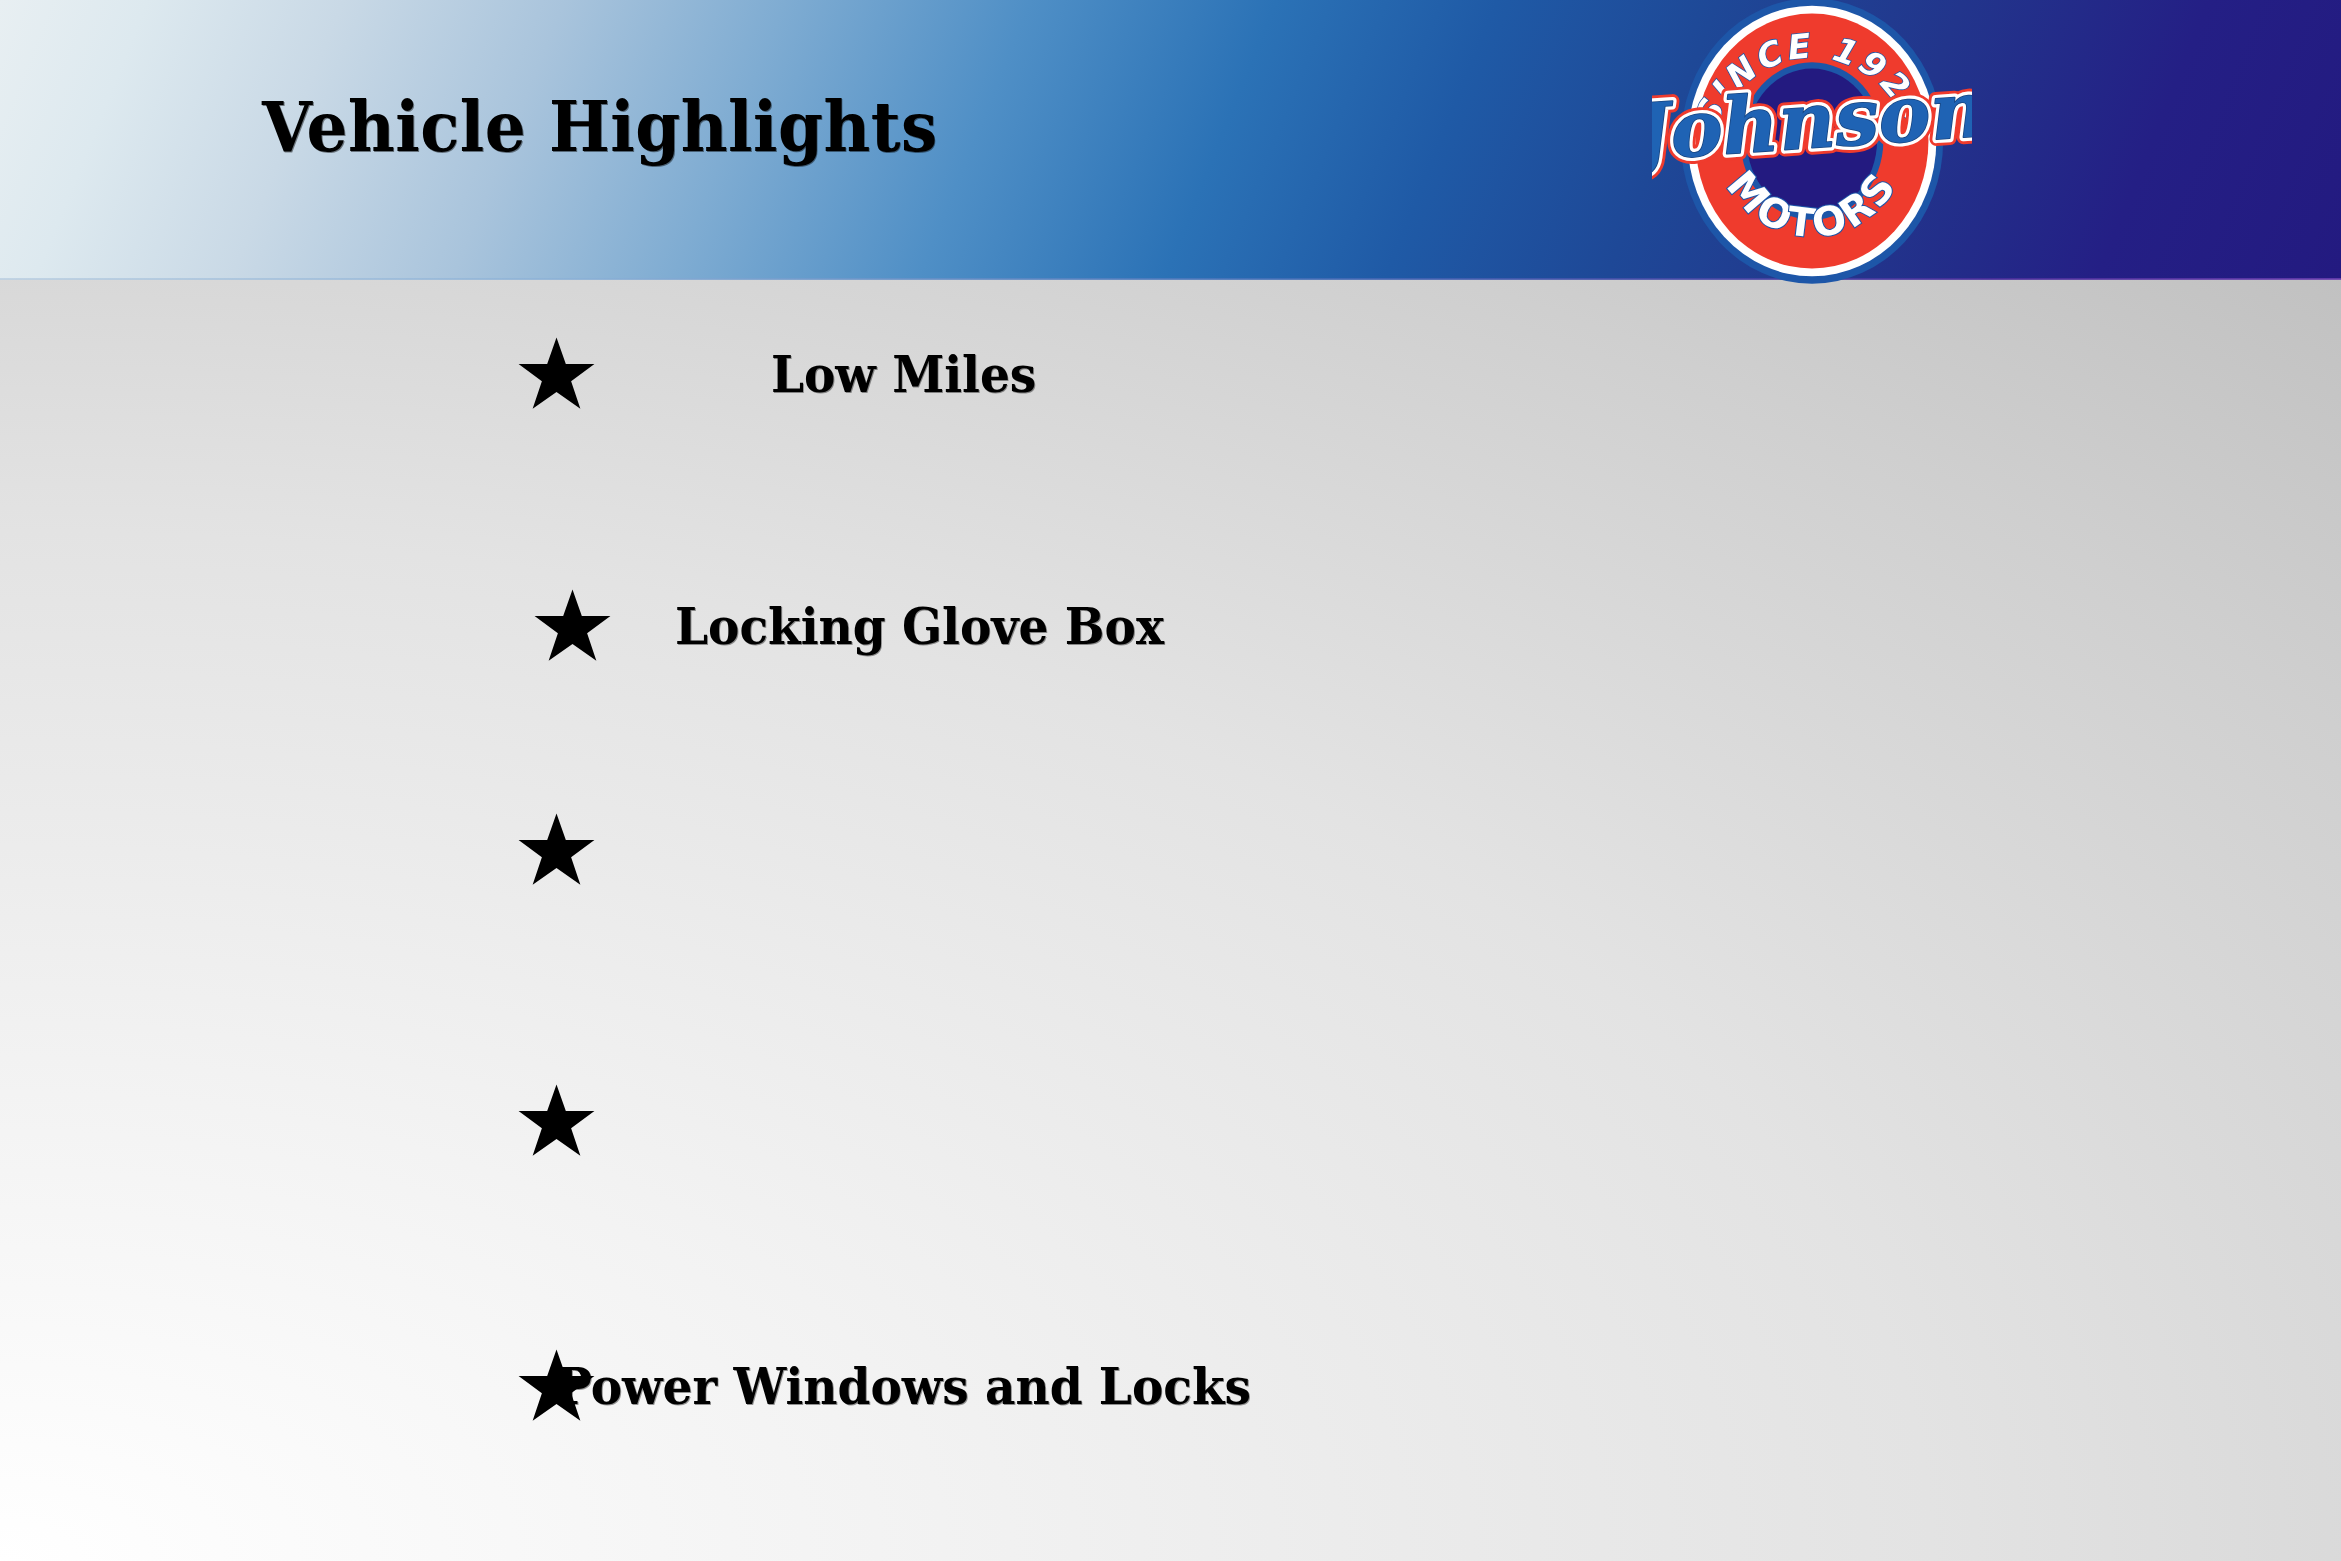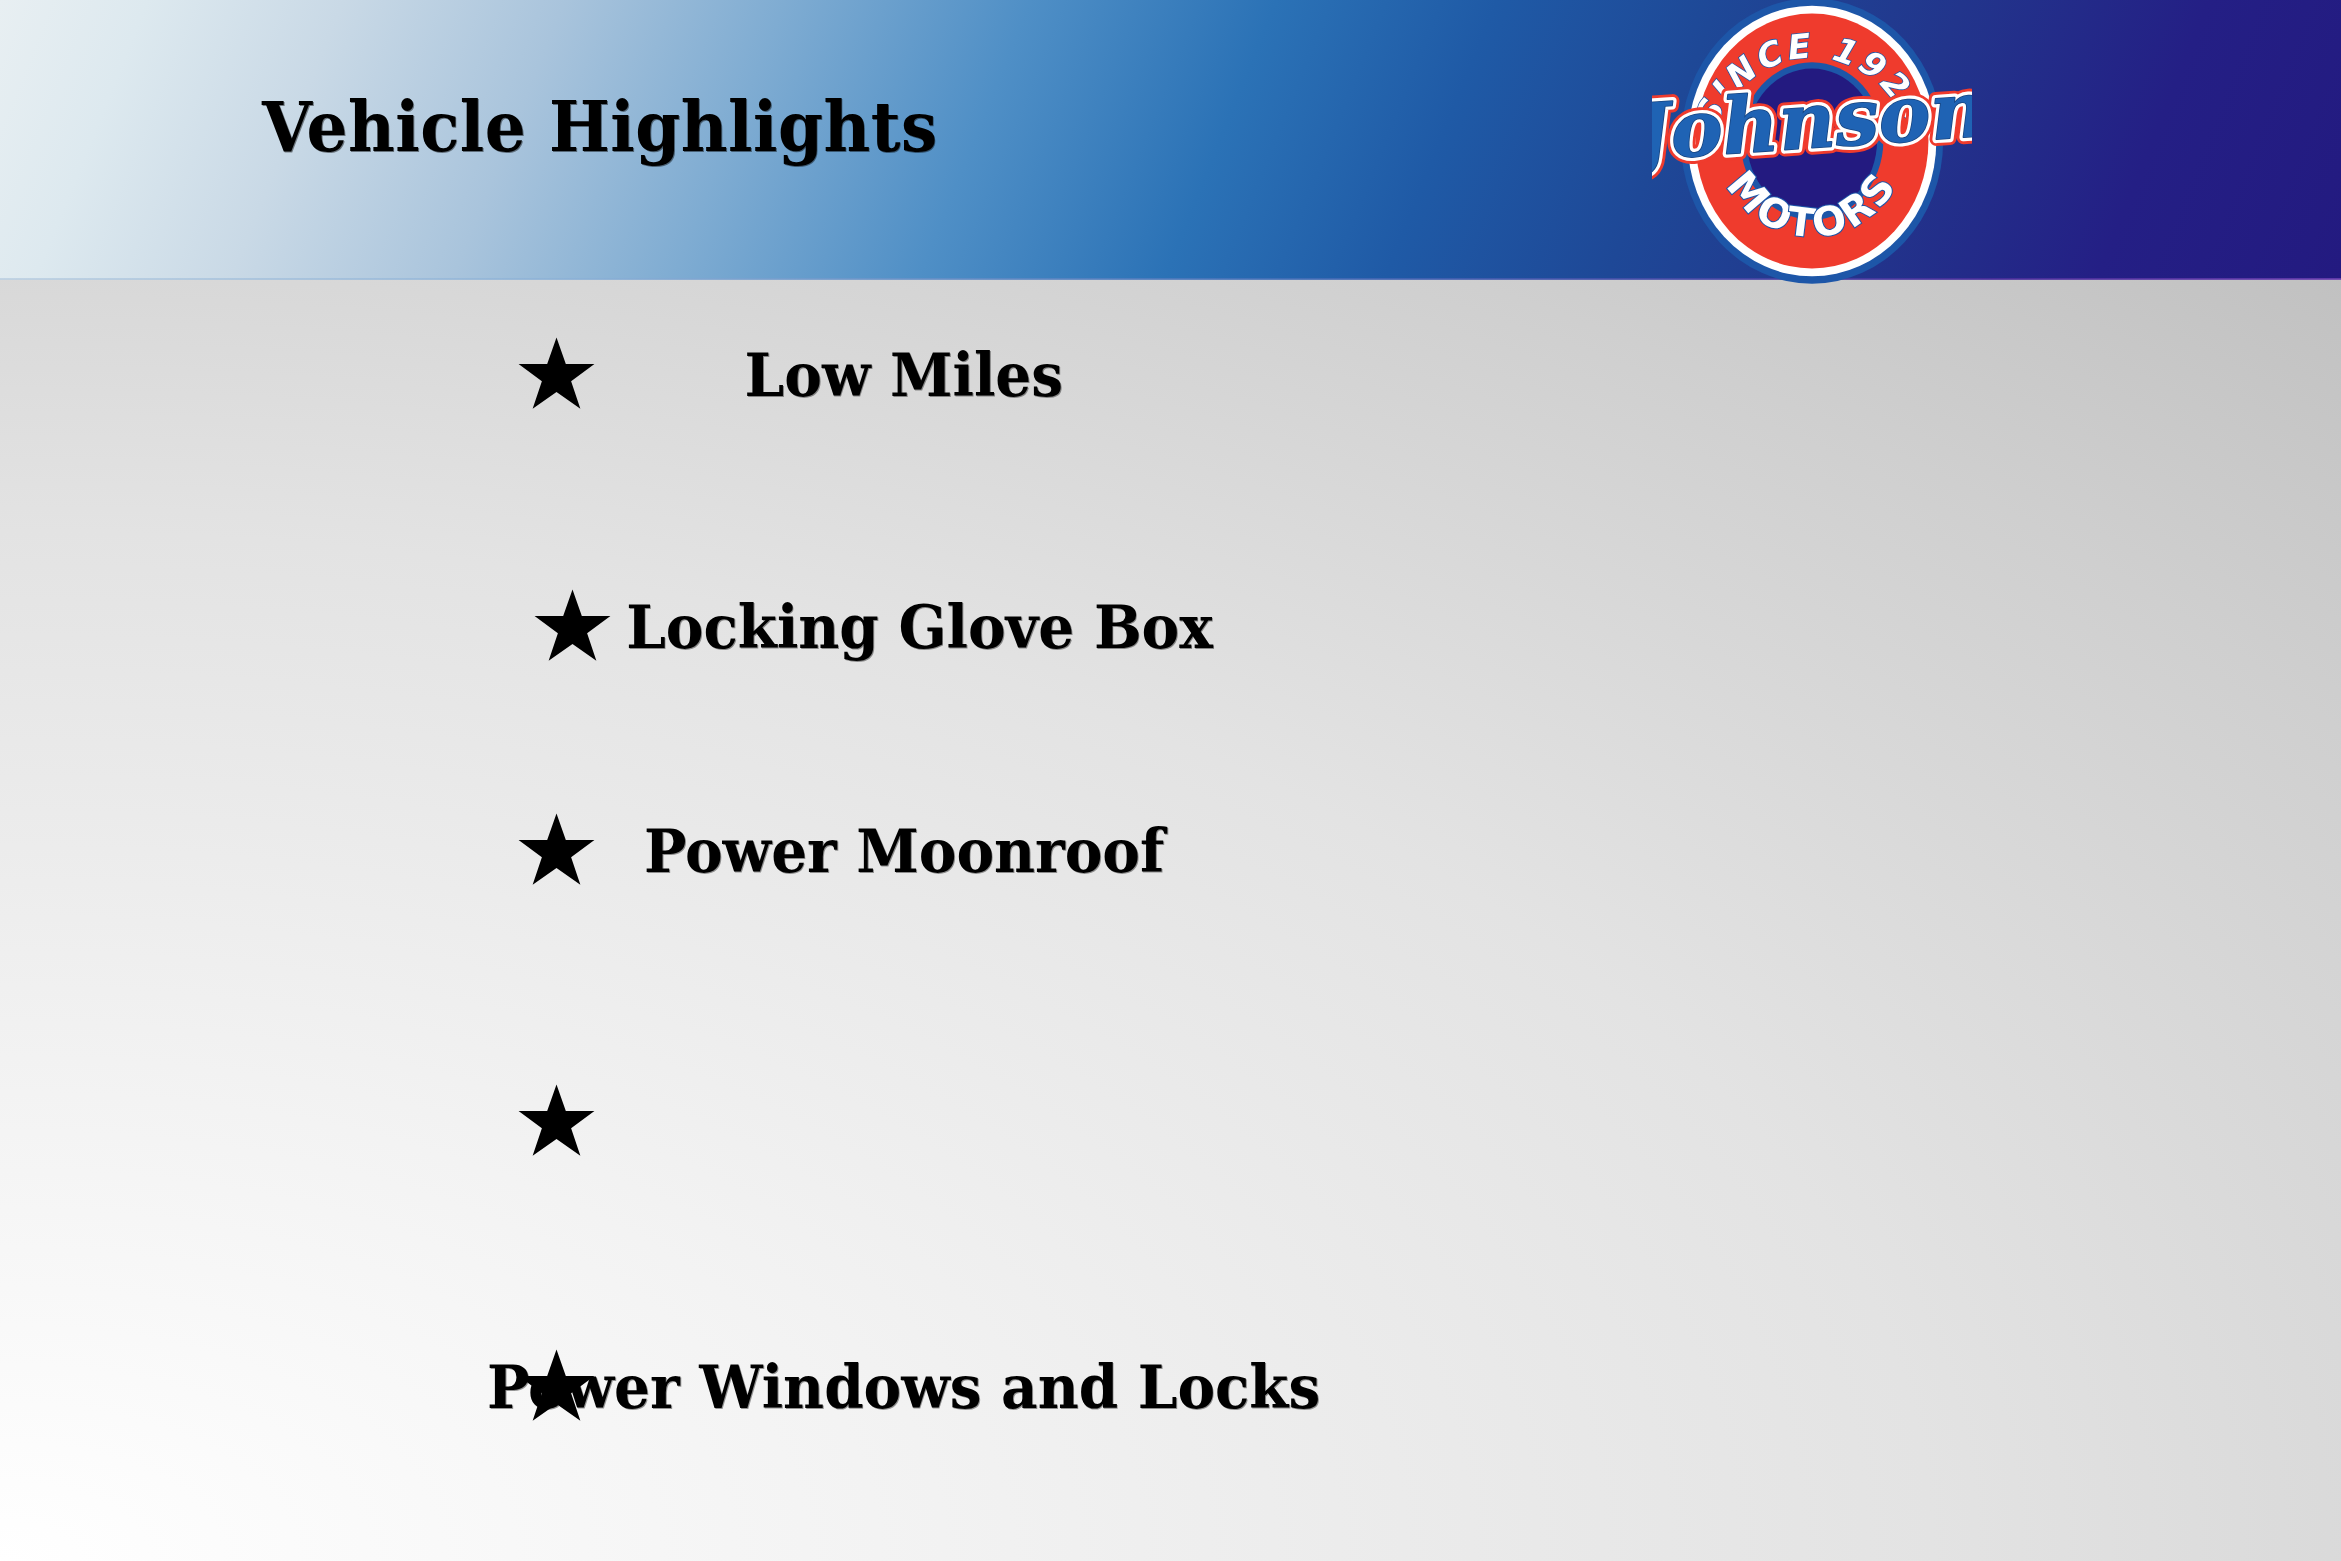--- a/index.html
+++ b/index.html
@@ -107,21 +107,21 @@
   .hl-star svg { display:block; width:100%; height:100%; }
   .hl-label {
     position: absolute;
     left: 0;
     width: 2073px;
     top: 50%;
     transform: translateY(-50%);
     text-align: center;
     font-family: "DejaVu Serif", "Liberation Serif", serif;
     font-weight: 700;
-    font-size: 60px;
+    font-size: 50px;
     line-height: 1;
     color: #000;
     white-space: nowrap;
     text-shadow: 1px 1px 0 rgba(0,0,0,.40);
   }
   .hl-label-inner {
     display: inline-block;
     transform: scaleX(0.94) translateX(-141px);
   }
 
@@ -198,21 +198,20 @@
       </span>
       <span class="hl-label"><span class="hl-label-inner">Locking Glove Box</span></span>
     </div>
 
     <div class="hl-row row-2">
       <span class="hl-star">
         <svg viewBox="0 0 100 100" xmlns="http://www.w3.org/2000/svg">
           <polygon fill="#000000" points="50,2 61.8,35.6 98,35.6 68.5,57.2 80.2,92 50,70.8 19.8,92 31.5,57.2 2,35.6 38.2,35.6"></polygon>
         </svg>
       </span>
-      <span class="hl-label"><span class="hl-label-inner">Power Moonroof</span></span>
     </div>
 
     <div class="hl-row row-3">
       <span class="hl-star">
         <svg viewBox="0 0 100 100" xmlns="http://www.w3.org/2000/svg">
           <polygon fill="#000000" points="50,2 61.8,35.6 98,35.6 68.5,57.2 80.2,92 50,70.8 19.8,92 31.5,57.2 2,35.6 38.2,35.6"></polygon>
         </svg>
       </span>
     </div>
 

